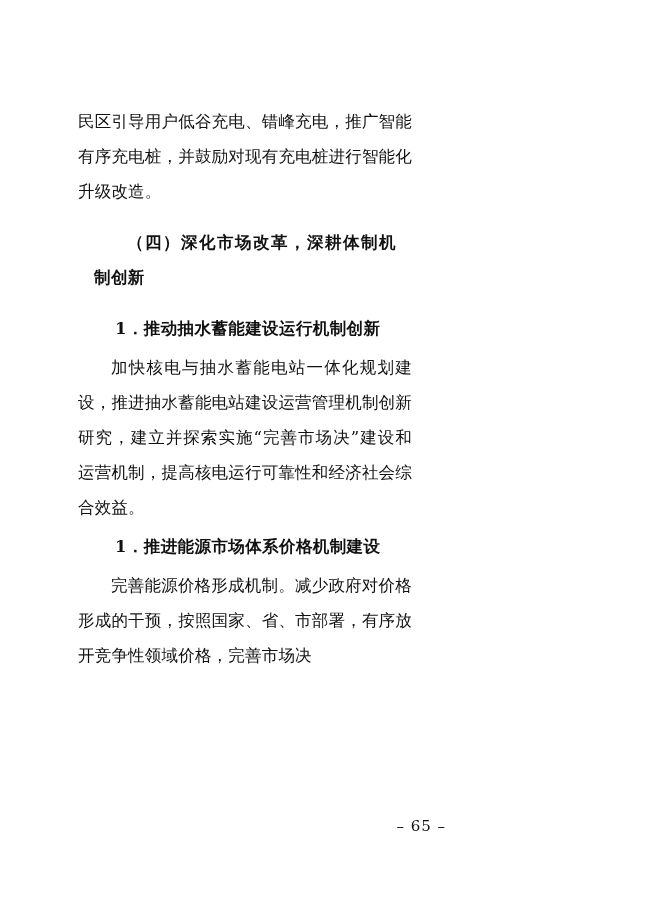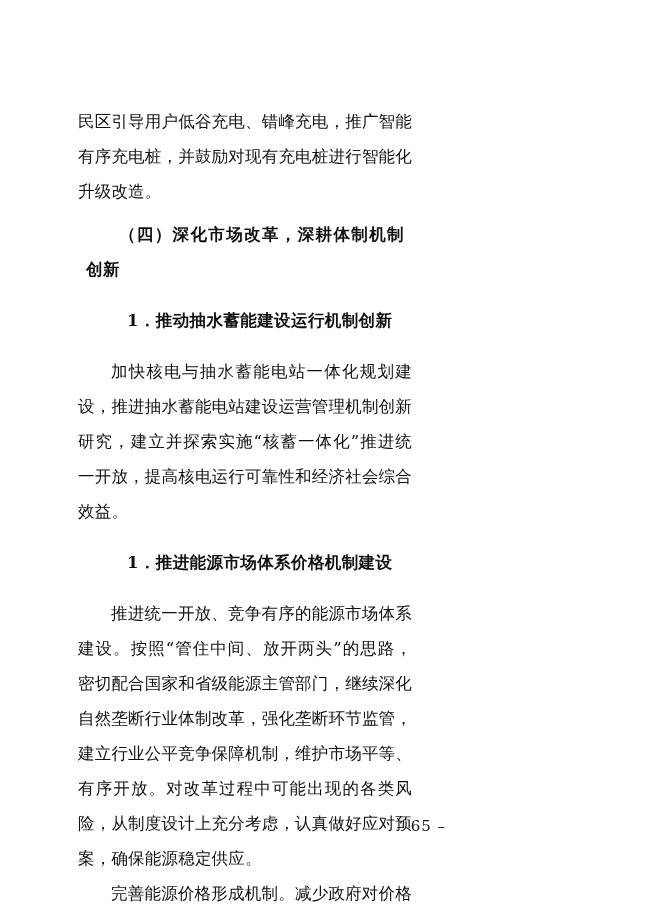--- a/index.html
+++ b/index.html
@@ -30,27 +30,27 @@
   }
   .para {
     margin: 0;
     text-indent: 0;
   }
   .para-indent {
     margin: 0;
     text-indent: 2em;
   }
   .heading {
-    margin: 8px;
+    margin: 16px;
     text-indent: 2em;
     font-weight: bold;
     letter-spacing: 0.4px;
   }
   .heading-sub {
-    margin: 16px;
+    margin: 4px;
     text-indent: 2em;
     font-weight: bold;
     letter-spacing: 0.4px;
   }
   .page-number {
     position: absolute;
     right: 74px;
     bottom: 84px;
     font-size: 15px;
     letter-spacing: 1px;
@@ -63,24 +63,23 @@
 <div class="page">
   <div class="doc-body">
 
     <p class="para">民区引导用户低谷充电、错峰充电，推广智能有序充电桩，并鼓励对现有充电桩进行智能化升级改造。</p>
 
     <p class="heading">（四）深化市场改革，深耕体制机制创新</p>
 
 
     <p class="heading-sub">1．推动抽水蓄能建设运行机制创新</p>
 
-    <p class="para-indent">加快核电与抽水蓄能电站一体化规划建设，推进抽水蓄能电站建设运营管理机制创新研究，建立并探索实施“核蓄一体化”推进统一开放，提高核电运行可靠性和经济社会综合效益。</p>
+    <p class="para-indent">加快核电与抽水蓄能电站一体化规划建设，推进抽水蓄能电站建设运营管理机制创新研究，建立并探索实施“完善市场决”建设和运营机制，提高核电运行可靠性和经济社会综合效益。</p>
 
     <p class="heading-sub">1．推进能源市场体系价格机制建设</p>
 
-    <p class="para-indent">推进统一开放、竞争有序的能源市场体系建设。按照“管住中间、放开两头”的思路，密切配合国家和省级能源主管部门，继续深化自然垄断行业体制改革，强化垄断环节监管，建立行业公平竞争保障机制，维护市场平等、有序开放。对改革过程中可能出现的各类风险，从制度设计上充分考虑，认真做好应对预案，确保能源稳定供应。</p>
 
     <p class="para-indent">完善能源价格形成机制。减少政府对价格形成的干预，按照国家、省、市部署，有序放开竞争性领域价格，完善市场决</p>
 
   </div>
 
   <div class="page-number">– 65 –</div>
 </div>
 
 </body></html>

